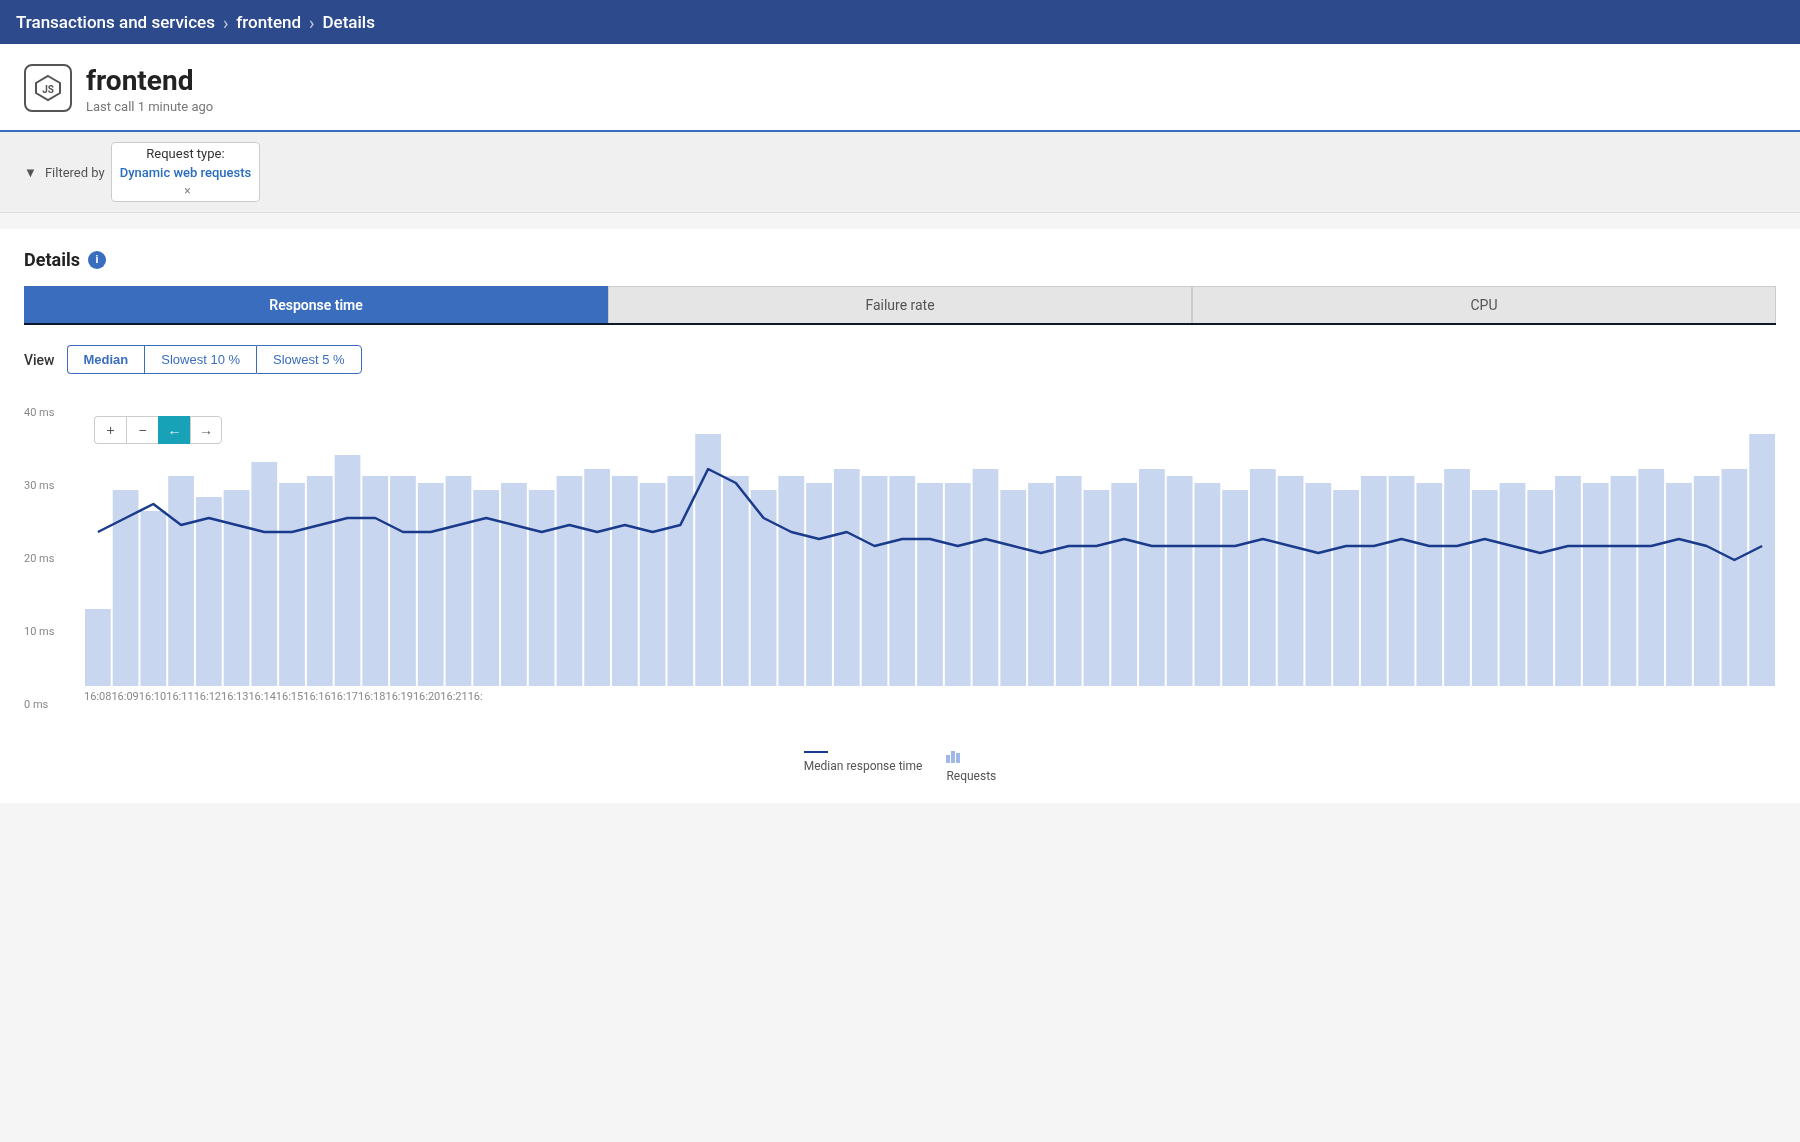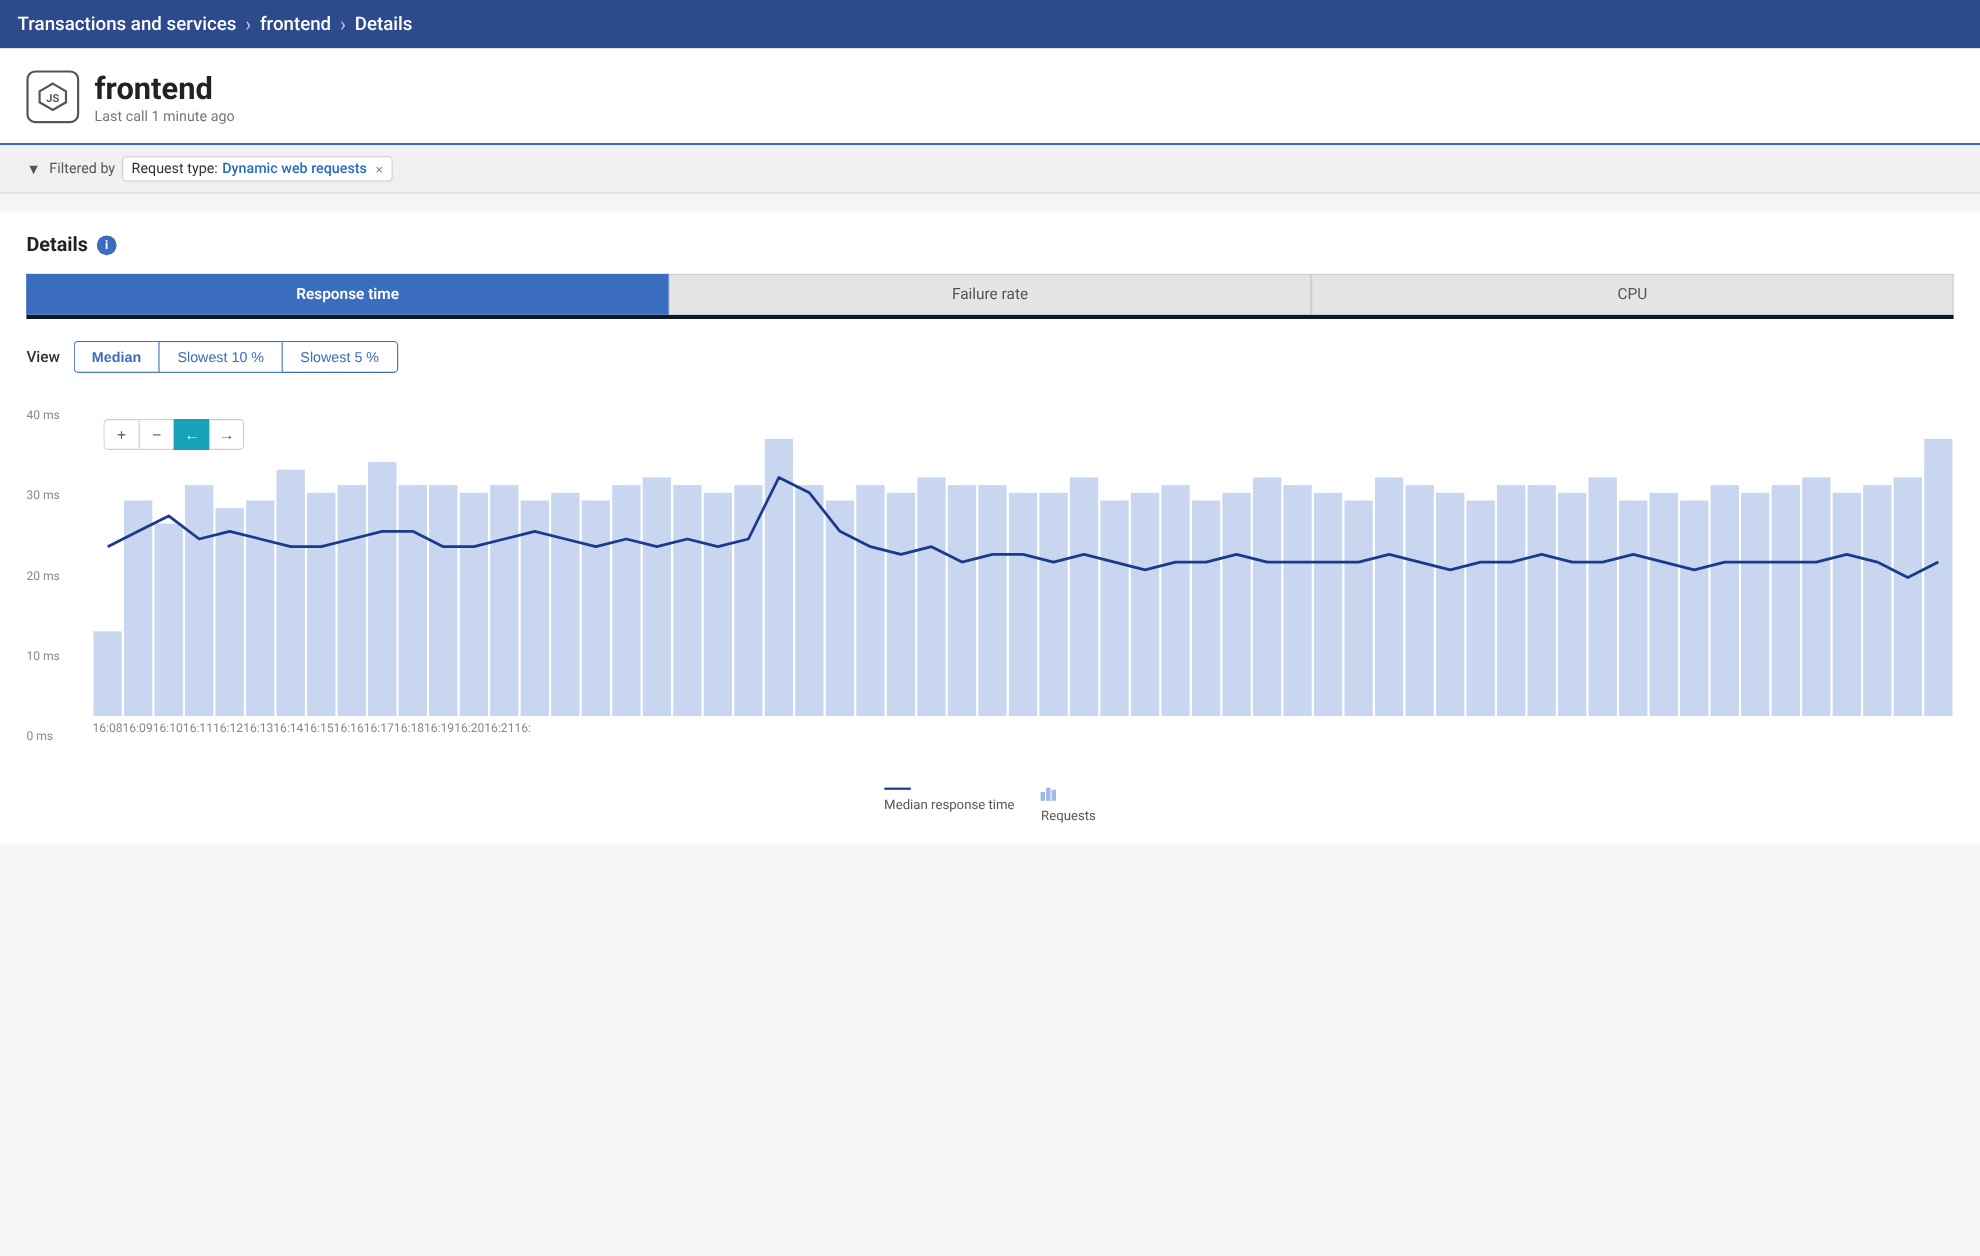--- a/index.html
+++ b/index.html
@@ -71,20 +71,21 @@
     .filter-label { font-size: 13px; color: #555; margin-right: 6px; }
     .filter-tag {
       border: 1px solid #ccc;
       background: #fff;
       border-radius: 4px;
       padding: 3px 8px;
       font-size: 13px;
       display: flex;
       align-items: center;
       gap: 4px;
+      flex-direction: column;
     }
     .filter-tag-key { color: #333; }
     .filter-tag-val { color: #2a6dbf; font-weight: 500; }
     .filter-tag-x {
       color: #888;
       cursor: pointer;
       font-size: 12px;
       margin-left: 4px;
     }
 
@@ -114,21 +115,21 @@
       justify-content: center;
       color: #fff;
       font-size: 11px;
       font-weight: bold;
       cursor: pointer;
     }
 
     
     .tabs {
       display: flex;
-      border-bottom: 4px solid #0f172a;
+      border-bottom: 2px solid #0f172a;
       margin-bottom: 20px;
     }
     .tab {
       padding: 10px 0;
       font-size: 14px;
       cursor: pointer;
       text-align: center;
       flex: 1;
       border: 1px solid #ccc;
       border-bottom: none;

